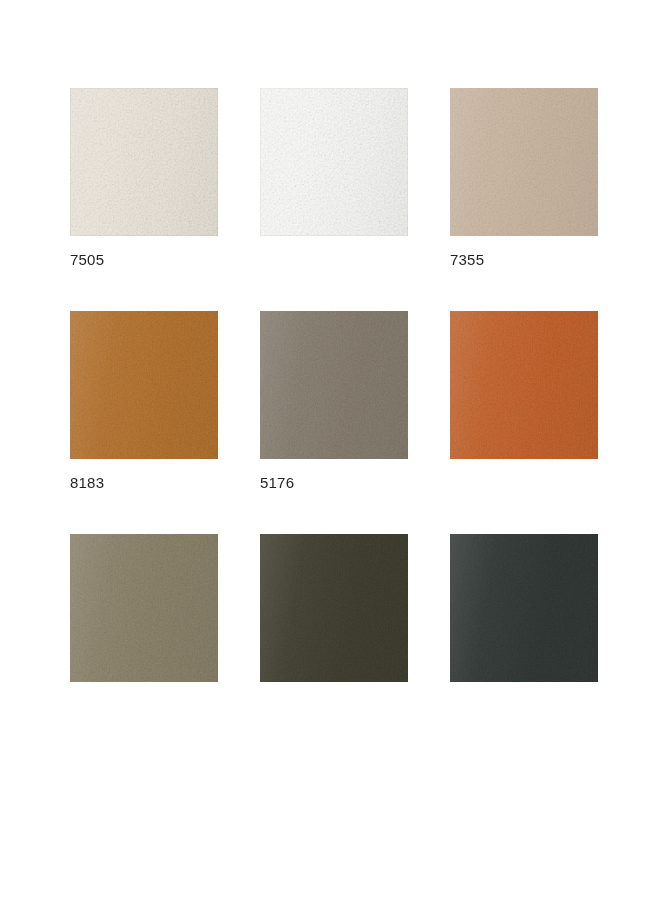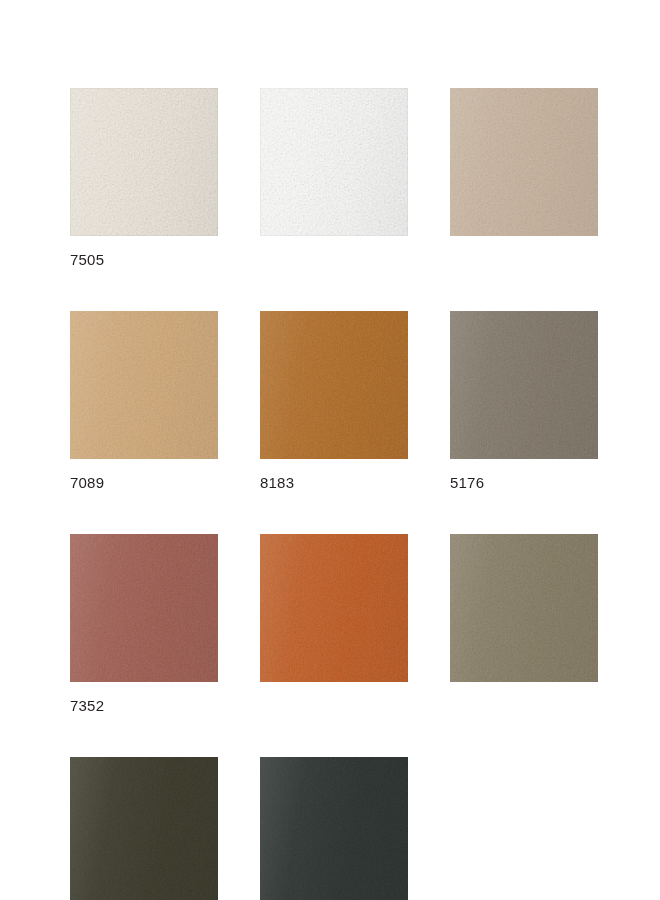--- a/index.html
+++ b/index.html
@@ -148,32 +148,21 @@
       <div class="swatch-cell">
         <div class="swatch-chip" style="background-color: rgb(200, 180, 158);">
           <div class="grain"><svg width="100%" height="100%" preserveAspectRatio="none">
               <rect width="100%" height="100%" filter="url(#leatherGrain)"></rect>
             </svg></div>
           <div class="grain2"><svg width="100%" height="100%" preserveAspectRatio="none">
               <rect width="100%" height="100%" filter="url(#leatherGrainFine)"></rect>
             </svg></div>
           <div class="sheen"></div>
         </div>
-      </div>
-      <div class="swatch-cell">
-        <div class="swatch-chip" style="background-color: rgb(210, 169, 120);">
-          <div class="grain"><svg width="100%" height="100%" preserveAspectRatio="none">
-              <rect width="100%" height="100%" filter="url(#leatherGrain)"></rect>
-            </svg></div>
-          <div class="grain2"><svg width="100%" height="100%" preserveAspectRatio="none">
-              <rect width="100%" height="100%" filter="url(#leatherGrainFine)"></rect>
-            </svg></div>
-          <div class="sheen"></div>
-        </div>
-        <div class="swatch-label">7089</div>
+        <div class="swatch-label">7355</div>
       </div>
       <div class="swatch-cell">
         <div class="swatch-chip" style="background-color: rgb(176, 106, 34);">
           <div class="grain"><svg width="100%" height="100%" preserveAspectRatio="none">
               <rect width="100%" height="100%" filter="url(#leatherGrain)"></rect>
             </svg></div>
           <div class="grain2"><svg width="100%" height="100%" preserveAspectRatio="none">
               <rect width="100%" height="100%" filter="url(#leatherGrainFine)"></rect>
             </svg></div>
           <div class="sheen"></div>
@@ -184,32 +173,20 @@
         <div class="swatch-chip" style="background-color: rgb(127, 117, 102);">
           <div class="grain"><svg width="100%" height="100%" preserveAspectRatio="none">
               <rect width="100%" height="100%" filter="url(#leatherGrain)"></rect>
             </svg></div>
           <div class="grain2"><svg width="100%" height="100%" preserveAspectRatio="none">
               <rect width="100%" height="100%" filter="url(#leatherGrainFine)"></rect>
             </svg></div>
           <div class="sheen"></div>
         </div>
         <div class="swatch-label">5176</div>
-      </div>
-      <div class="swatch-cell">
-        <div class="swatch-chip" style="background-color: rgb(158, 90, 78);">
-          <div class="grain"><svg width="100%" height="100%" preserveAspectRatio="none">
-              <rect width="100%" height="100%" filter="url(#leatherGrain)"></rect>
-            </svg></div>
-          <div class="grain2"><svg width="100%" height="100%" preserveAspectRatio="none">
-              <rect width="100%" height="100%" filter="url(#leatherGrainFine)"></rect>
-            </svg></div>
-          <div class="sheen"></div>
-        </div>
-        <div class="swatch-label">7352</div>
       </div>
       <div class="swatch-cell">
         <div class="swatch-chip" style="background-color: rgb(192, 89, 31);">
           <div class="grain"><svg width="100%" height="100%" preserveAspectRatio="none">
               <rect width="100%" height="100%" filter="url(#leatherGrain)"></rect>
             </svg></div>
           <div class="grain2"><svg width="100%" height="100%" preserveAspectRatio="none">
               <rect width="100%" height="100%" filter="url(#leatherGrainFine)"></rect>
             </svg></div>
           <div class="sheen"></div>

